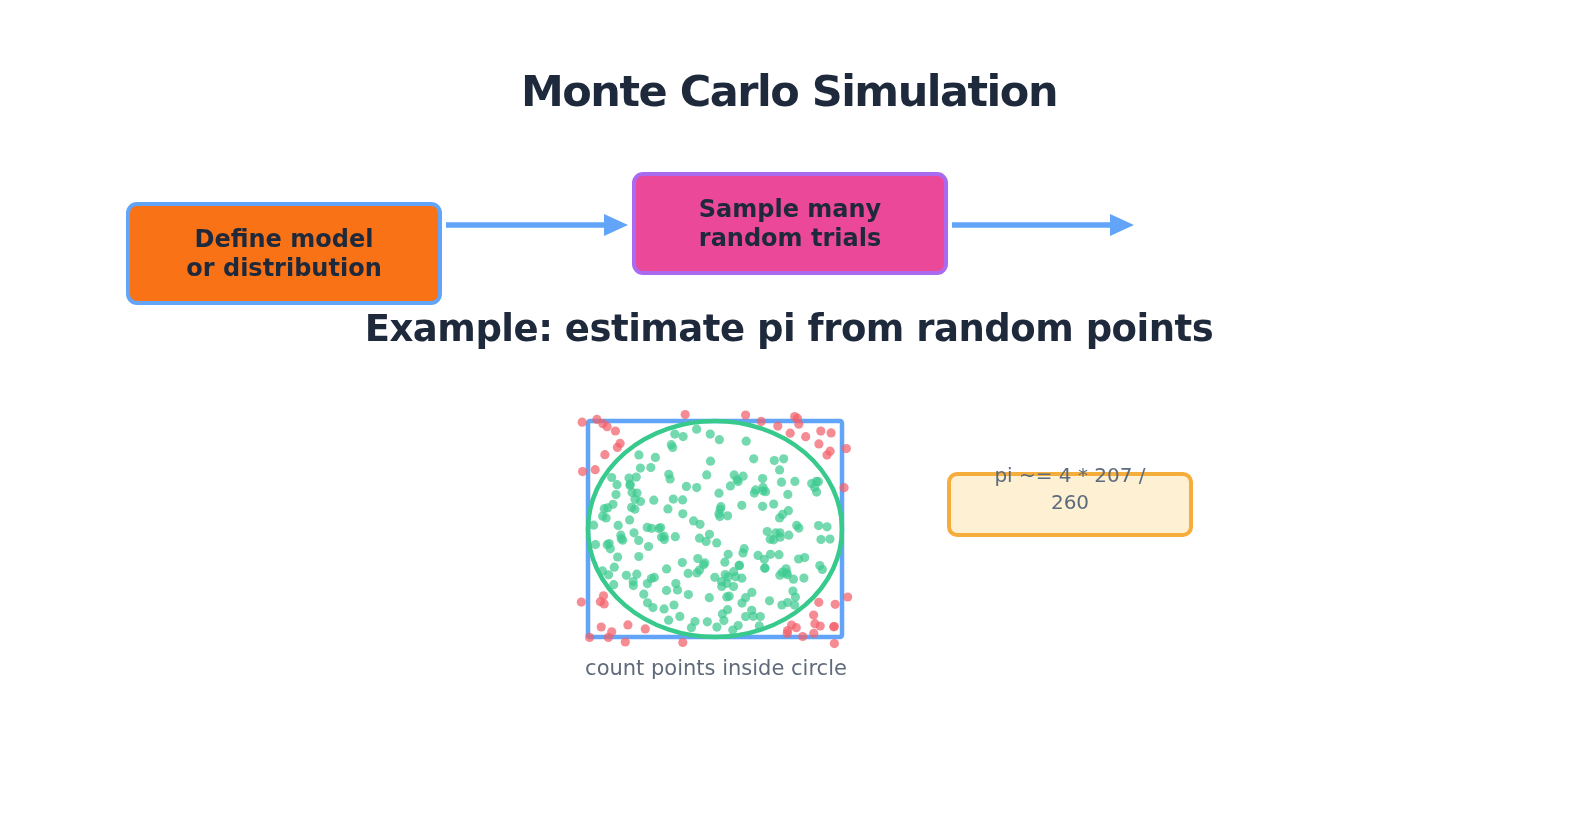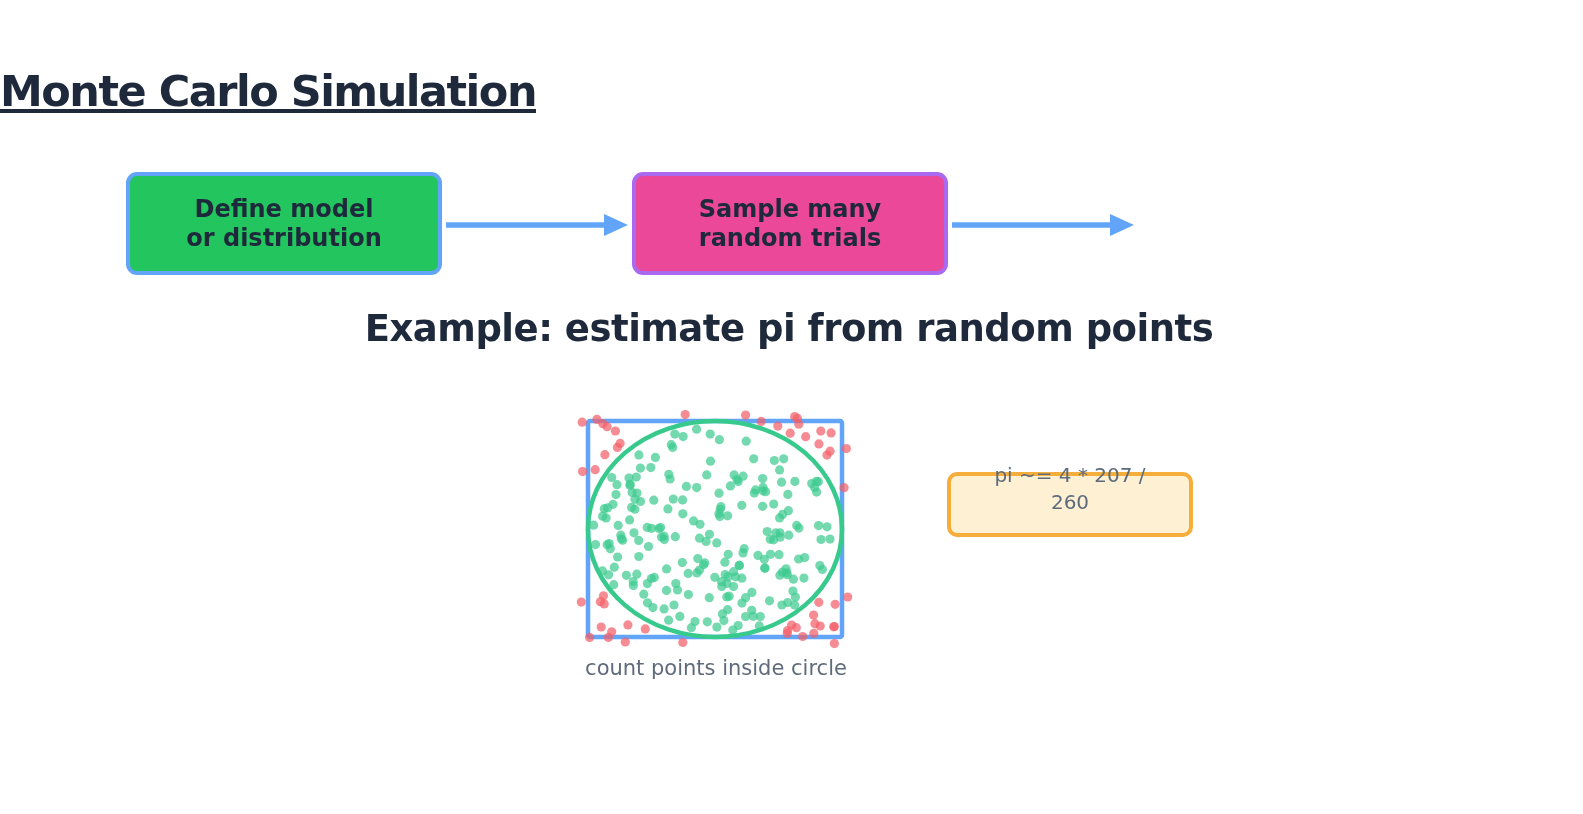--- a/index.html
+++ b/index.html
@@ -7,25 +7,25 @@
     position: relative;
     width: 1583px;
     height: 814px;
     background: #ffffff;
     font-family: "DejaVu Sans", "Liberation Sans", sans-serif;
     overflow: hidden;
   }
   .title {
     position: absolute;
     top: 66px; left: 0; width: 1578px;
+    text-align: center;
     font-size: 43px;
     font-weight: bold;
     letter-spacing: -1.5px;
     color: #1e293b;
-    text-decoration: underline;
   }
   .step-box {
     position: absolute;
     top: 172px;
     width: 316px; height: 103px;
     box-sizing: border-box;
     border: 4px solid;
     border-radius: 11px;
     display: flex;
     align-items: center;
@@ -79,21 +79,21 @@
     color: #5d6b7c;
   }
 </style>
 </head>
 <body>
 
 <div class="page">
 
   <div class="title">Monte Carlo Simulation</div>
 
-  <div class="step-box step-1" style="background: #22c55e; border-color: rgb(97, 164, 248);">
+  <div class="step-box step-1" style="background: #f97316; border-color: rgb(97, 164, 248); margin-top: 30px;">
     <div class="step-label">Define model
 or distribution</div>
   </div>
 
   <div class="flow-arrow arrow-1" style="color: rgb(97, 164, 248);">
     <svg width="184" height="28" viewBox="0 0 184 28">
       <line x1="1" y1="14" x2="161" y2="14" stroke="currentColor" stroke-width="5.5"></line>
       <polygon points="159,3 183,14 159,25" fill="currentColor"></polygon>
     </svg>
   </div>

